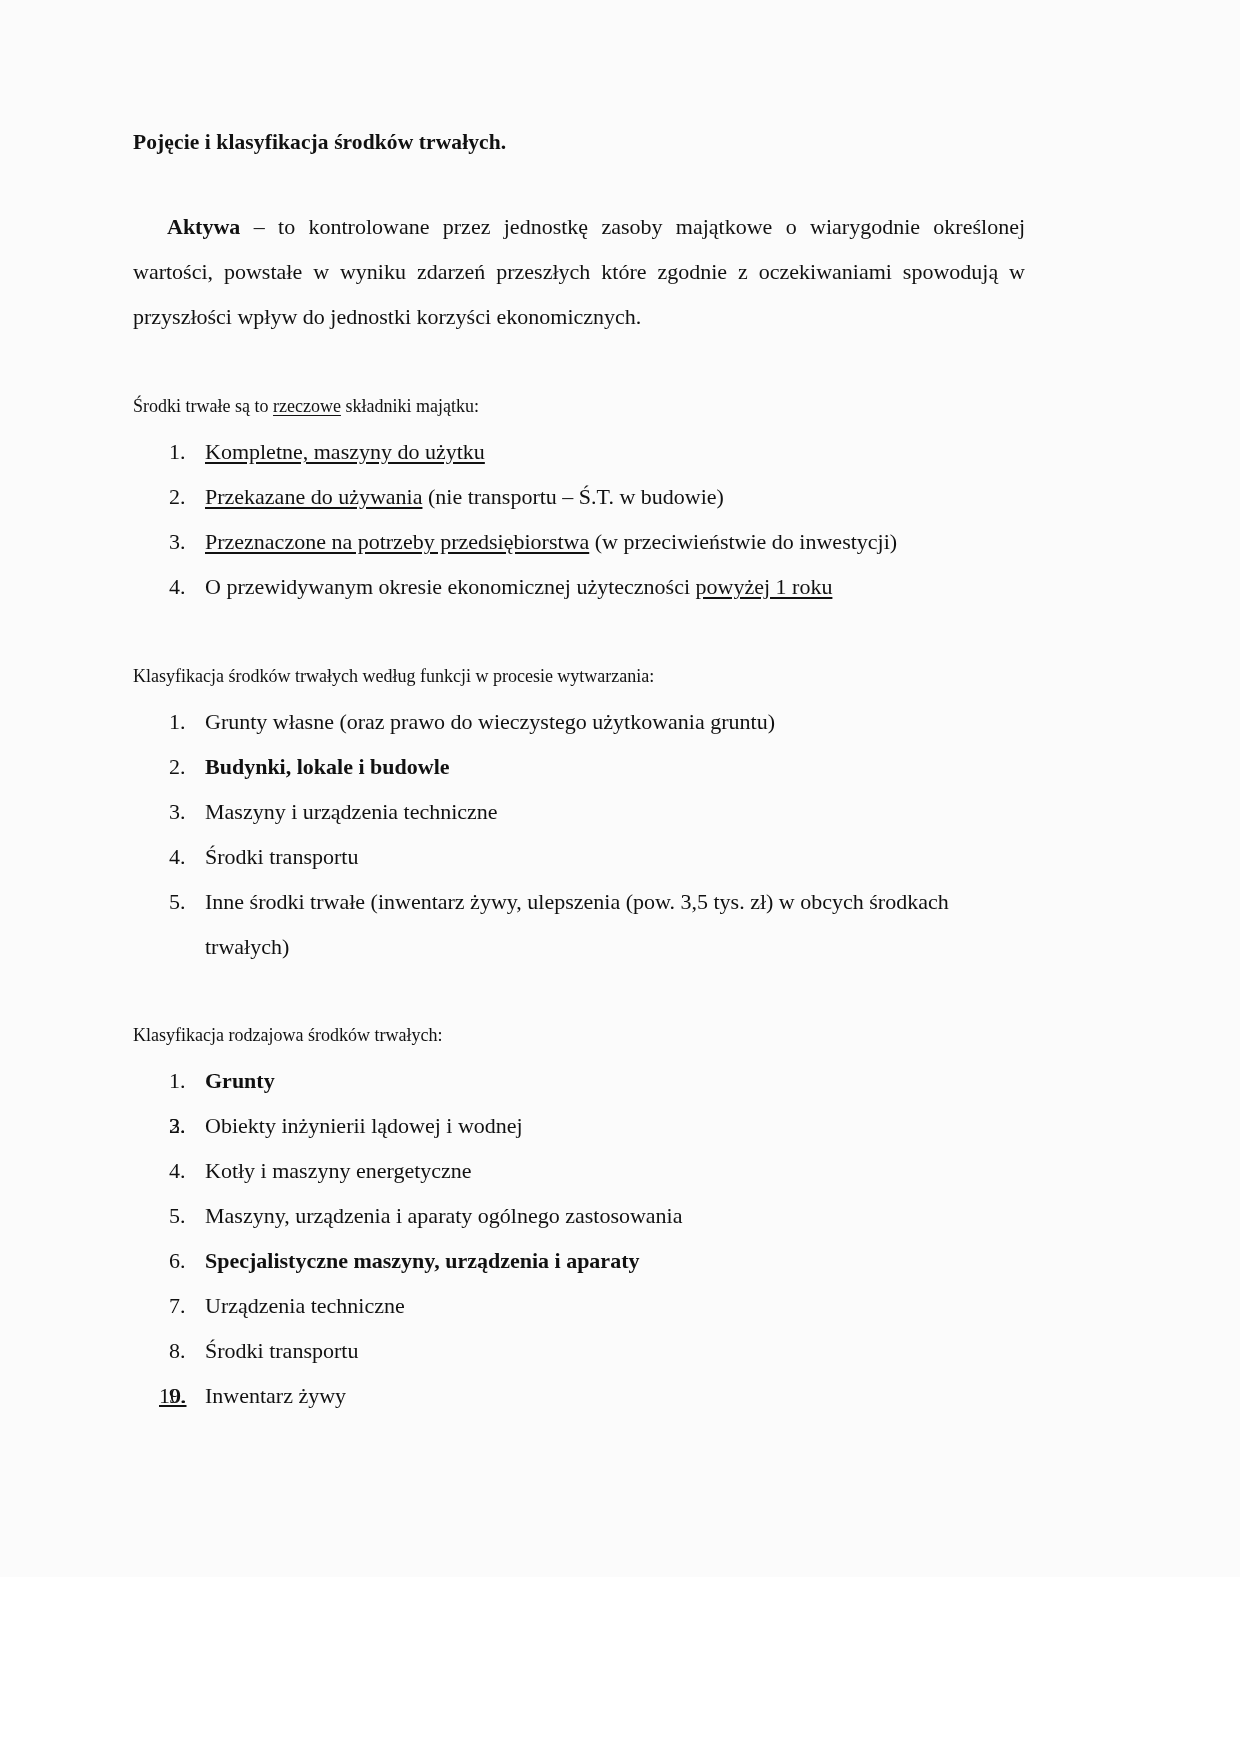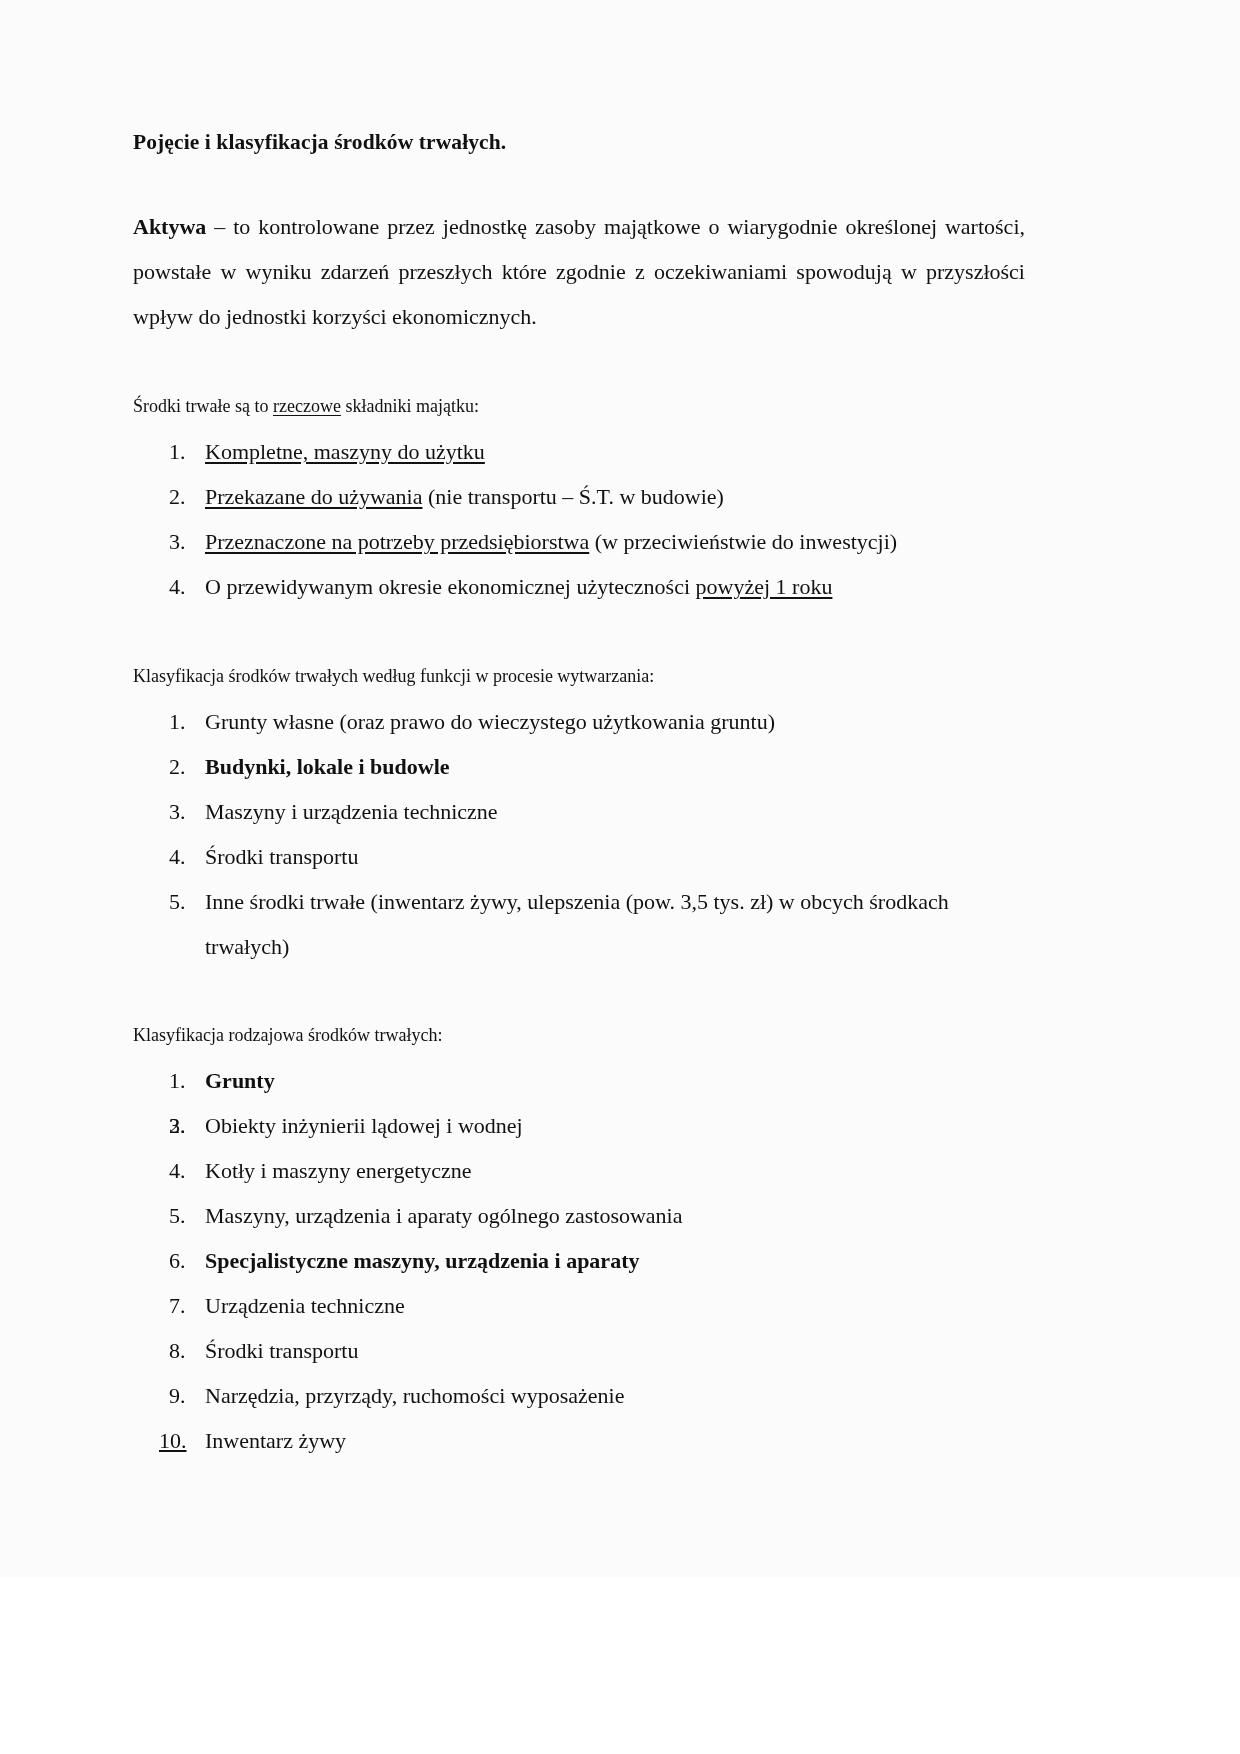--- a/index.html
+++ b/index.html
@@ -30,21 +30,21 @@
     margin: 0 0 48px 0;
     line-height: 1.2;
   }
   p.para {
     margin: 0;
     font-size: 22px;
     line-height: 45px;
     text-align: justify;
     text-justify: inter-word;
   }
-  .para b { font-weight: bold; }
+  .para b { font-weight: bold; margin-left: 34px; }
   .lead {
     margin: 0;
     font-size: 18px;
     line-height: 45px;
   }
   .gap-lg { height: 45px; }
   .gap-md { height: 44px; }
   ol.numlist {
     list-style: none;
     margin: 0;
@@ -167,21 +167,20 @@
     <li>
       <span class="marker">7.</span>
       <span class="txt">Urządzenia techniczne</span>
     </li>
     <li>
       <span class="marker">8.</span>
       <span class="txt">Środki transportu</span>
     </li>
     <li>
       <span class="marker">9.</span>
-      <span class="txt">Narzędzia, przyrządy, ruchomości wyposażenie</span>
     </li>
     <li class="wide-marker">
       <span class="marker">10.</span>
       <span class="txt">Inwentarz żywy</span>
     </li>
   </ol>
 
 </div>
 
 </body></html>

